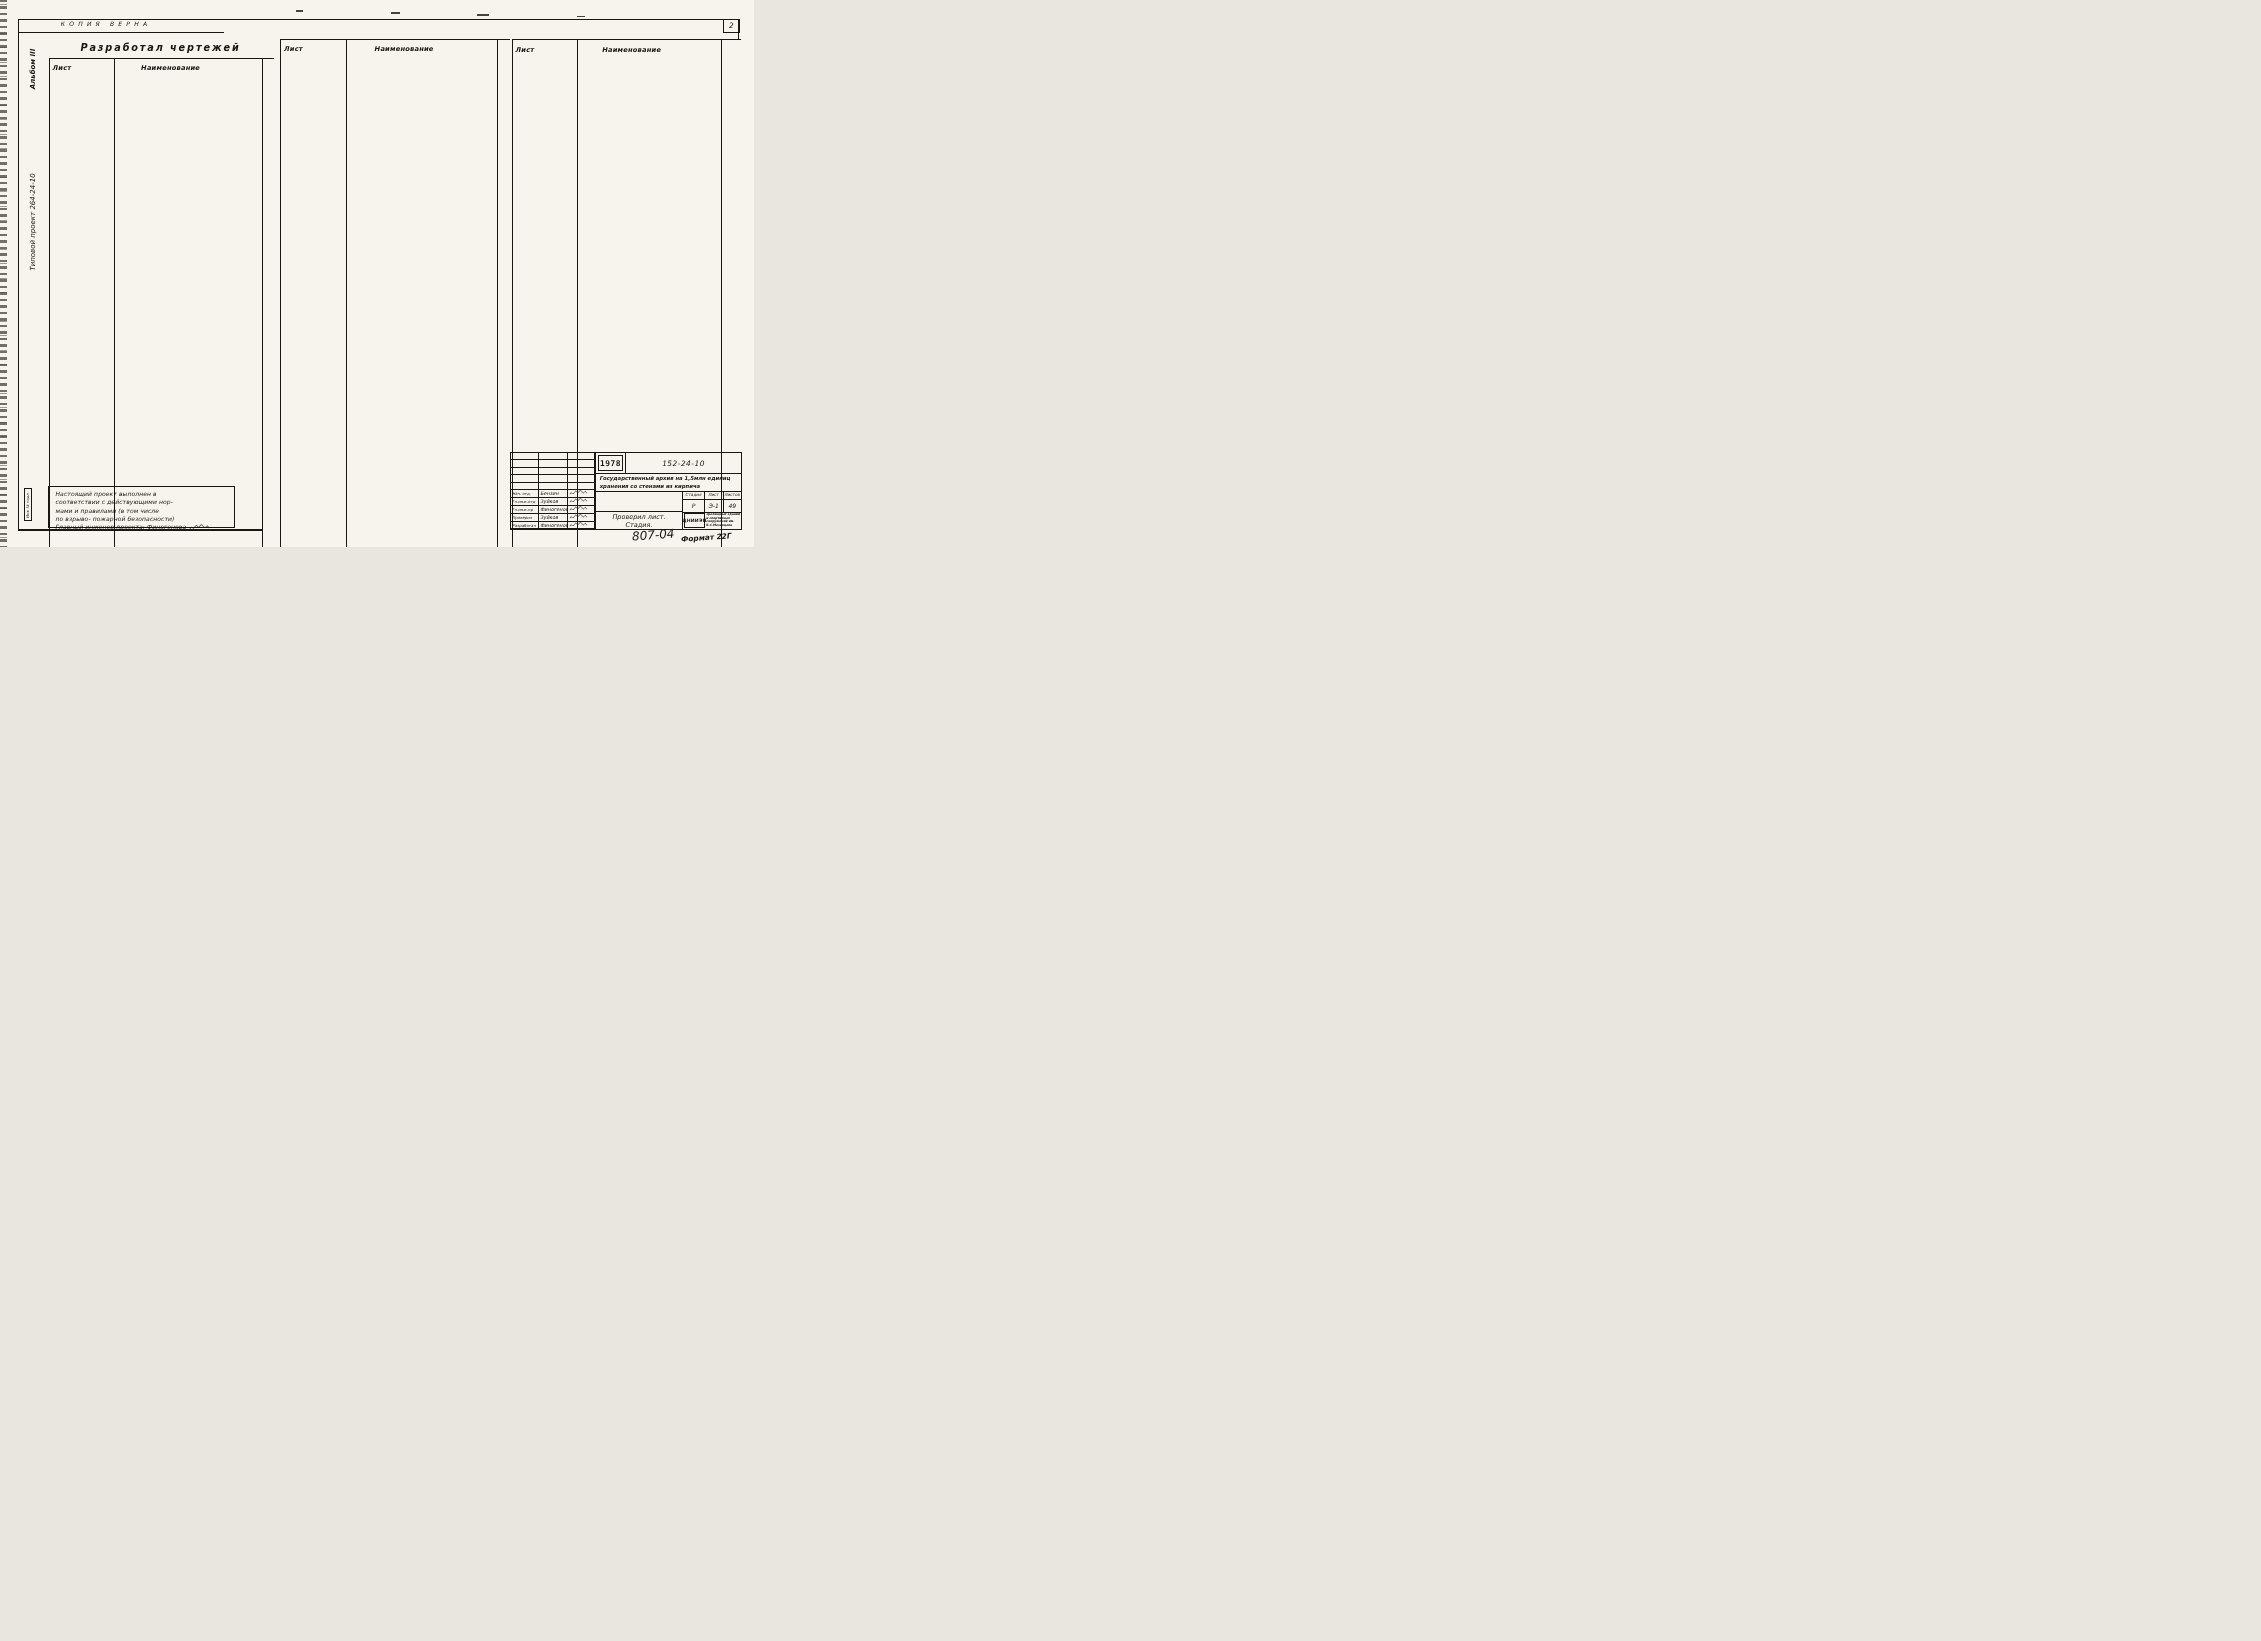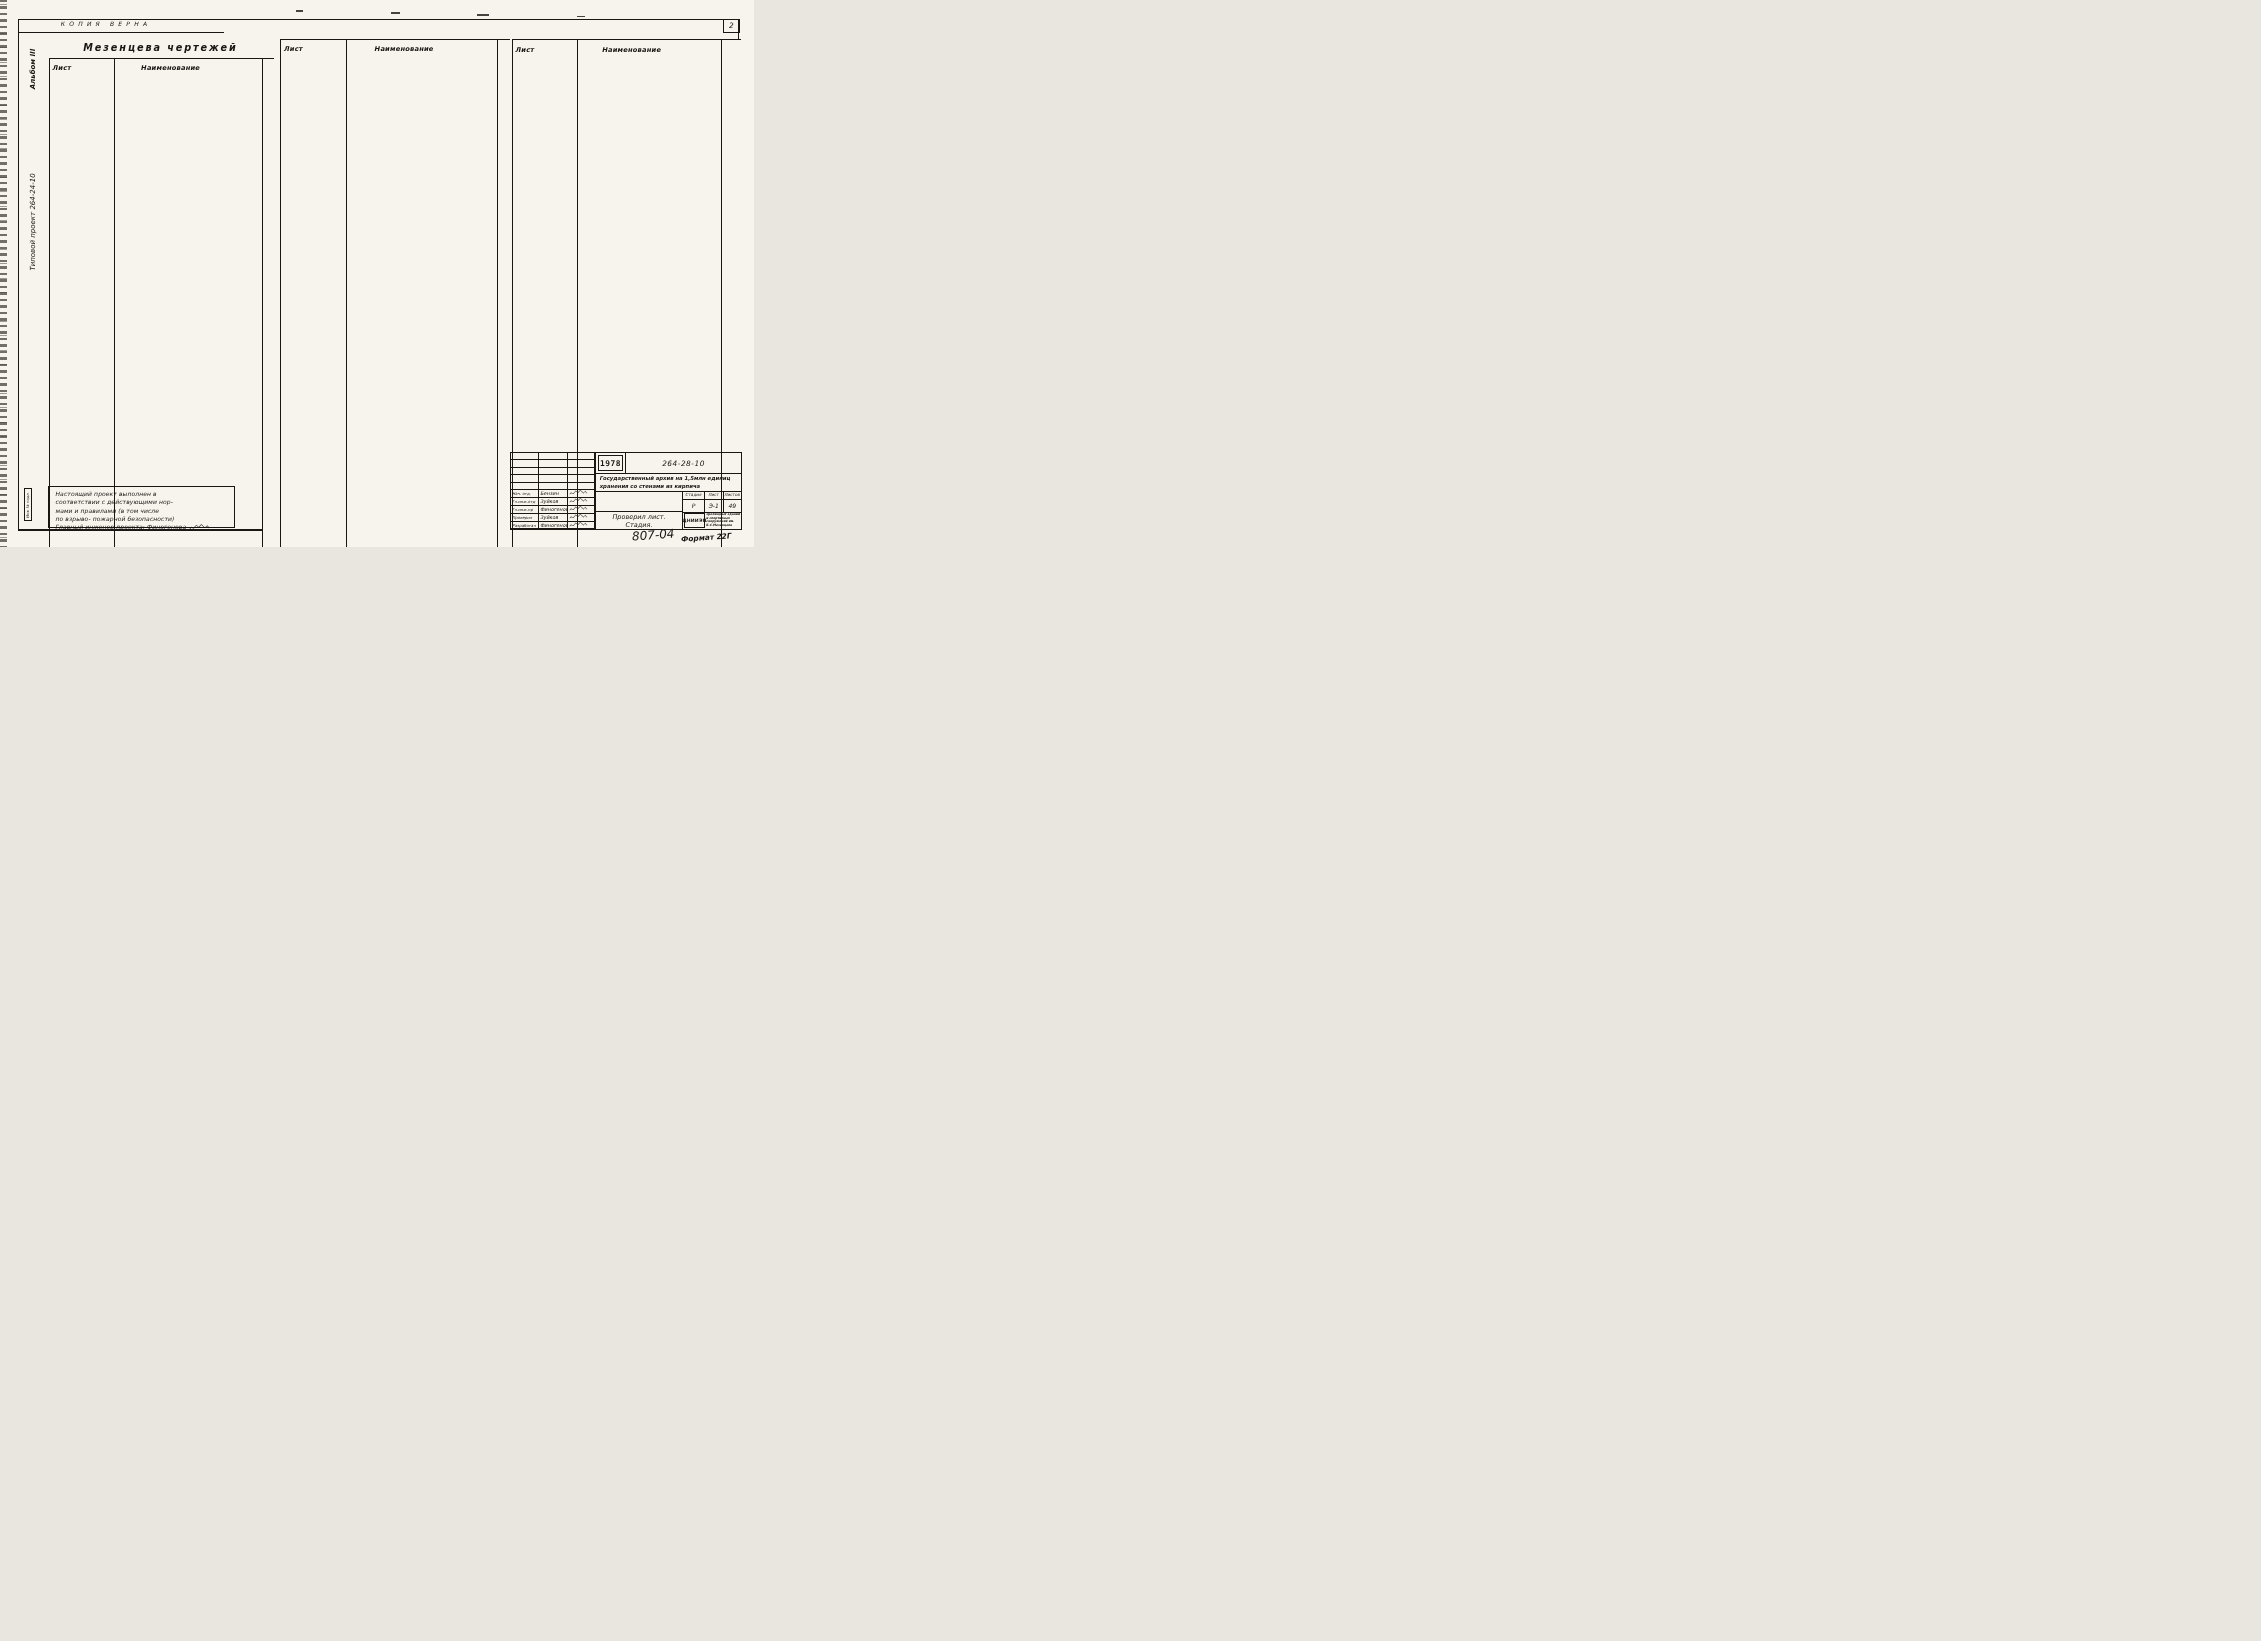--- a/index.html
+++ b/index.html
@@ -100,21 +100,21 @@
   <div class="abs" style="left:723px;top:18.5px;width:16.7px;height:14px;border:0.9px solid var(--ink);box-sizing:border-box;display:flex;align-items:center;justify-content:center;">
     <span class="it" style="font-size:7.4px;">2</span>
   </div>
 
   <div class="vtext" style="left:33px;top:69px;font-size:7px;font-weight:bold;">Альбом III</div>
   <div class="vtext" style="left:33px;top:222px;font-size:7px;">Типовой проект 264-24-10</div>
 
   <div class="abs" style="left:24px;top:488px;width:7.9px;height:33px;border:0.9px solid var(--ink);box-sizing:border-box;"></div>
   <div class="vtext" style="left:28px;top:505px;font-size:3.7px;">Инв. № подл.</div>
 
-  <div class="ttl" style="left:49px;top:42px;width:223px;">Мезенцева чертежей</div>
+  <div class="ttl" style="left:49px;top:42px;width:223px;">Разработал чертежей</div>
 
   <div class="tbl tbl-left" style="left:49px;top:58px;width:223px;">
     <div class="trow thead">
       <div class="c h sheet">Лист</div>
       <div class="c h name">Наименование</div>
       <div class="c h page">Стр</div>
       <div class="c h note">Примеч.</div>
     </div>
   </div>
 
@@ -214,21 +214,21 @@
               <path d="M2 9 C5 1,8 13,12 5 S18 11,22 3 S29 11,33 5 S37 9,39 6" fill="none" stroke="#191613" stroke-width="1.4"></path>
             </svg>
           </div>
         </div>
       </div>
 
     <div class="cell b-l b-r b-b" style="left:84px;top:0;width:31px;height:21px;padding:1.9px;">
       <div class="stamp1978" style="width:100%;height:100%;box-sizing:border-box;">1978</div>
     </div>
     <div class="cell b-b" style="left:115px;top:0;width:115px;height:21px;display:flex;align-items:center;justify-content:center;">
-      <span class="it" style="font-size:7.4px;letter-spacing:0.5px;">264-28-10</span>
+      <span class="it" style="font-size:7.4px;letter-spacing:0.5px;">152-24-10</span>
     </div>
 
     <div class="cell b-l b-b" style="left:84px;top:21px;width:146px;height:17.6px;padding:1.4px 3.7px;box-sizing:border-box;">
       <div class="it" style="font-size:5.3px;font-weight:bold;line-height:1.35;">Государственный архив на 1,5млн единиц</div>
       <div class="it" style="font-size:5.3px;font-weight:bold;line-height:1.35;">хранения со стенами из кирпича</div>
     </div>
 
     <div class="cell b-l b-r b-b" style="left:84px;top:39px;width:88px;height:20.4px;"></div>
     <div class="cell b-l b-r" style="left:84px;top:59px;width:88px;height:17px;display:flex;flex-direction:column;align-items:center;justify-content:center;">
       <div class="it" style="font-size:6.5px;">Проверил лист.</div>

